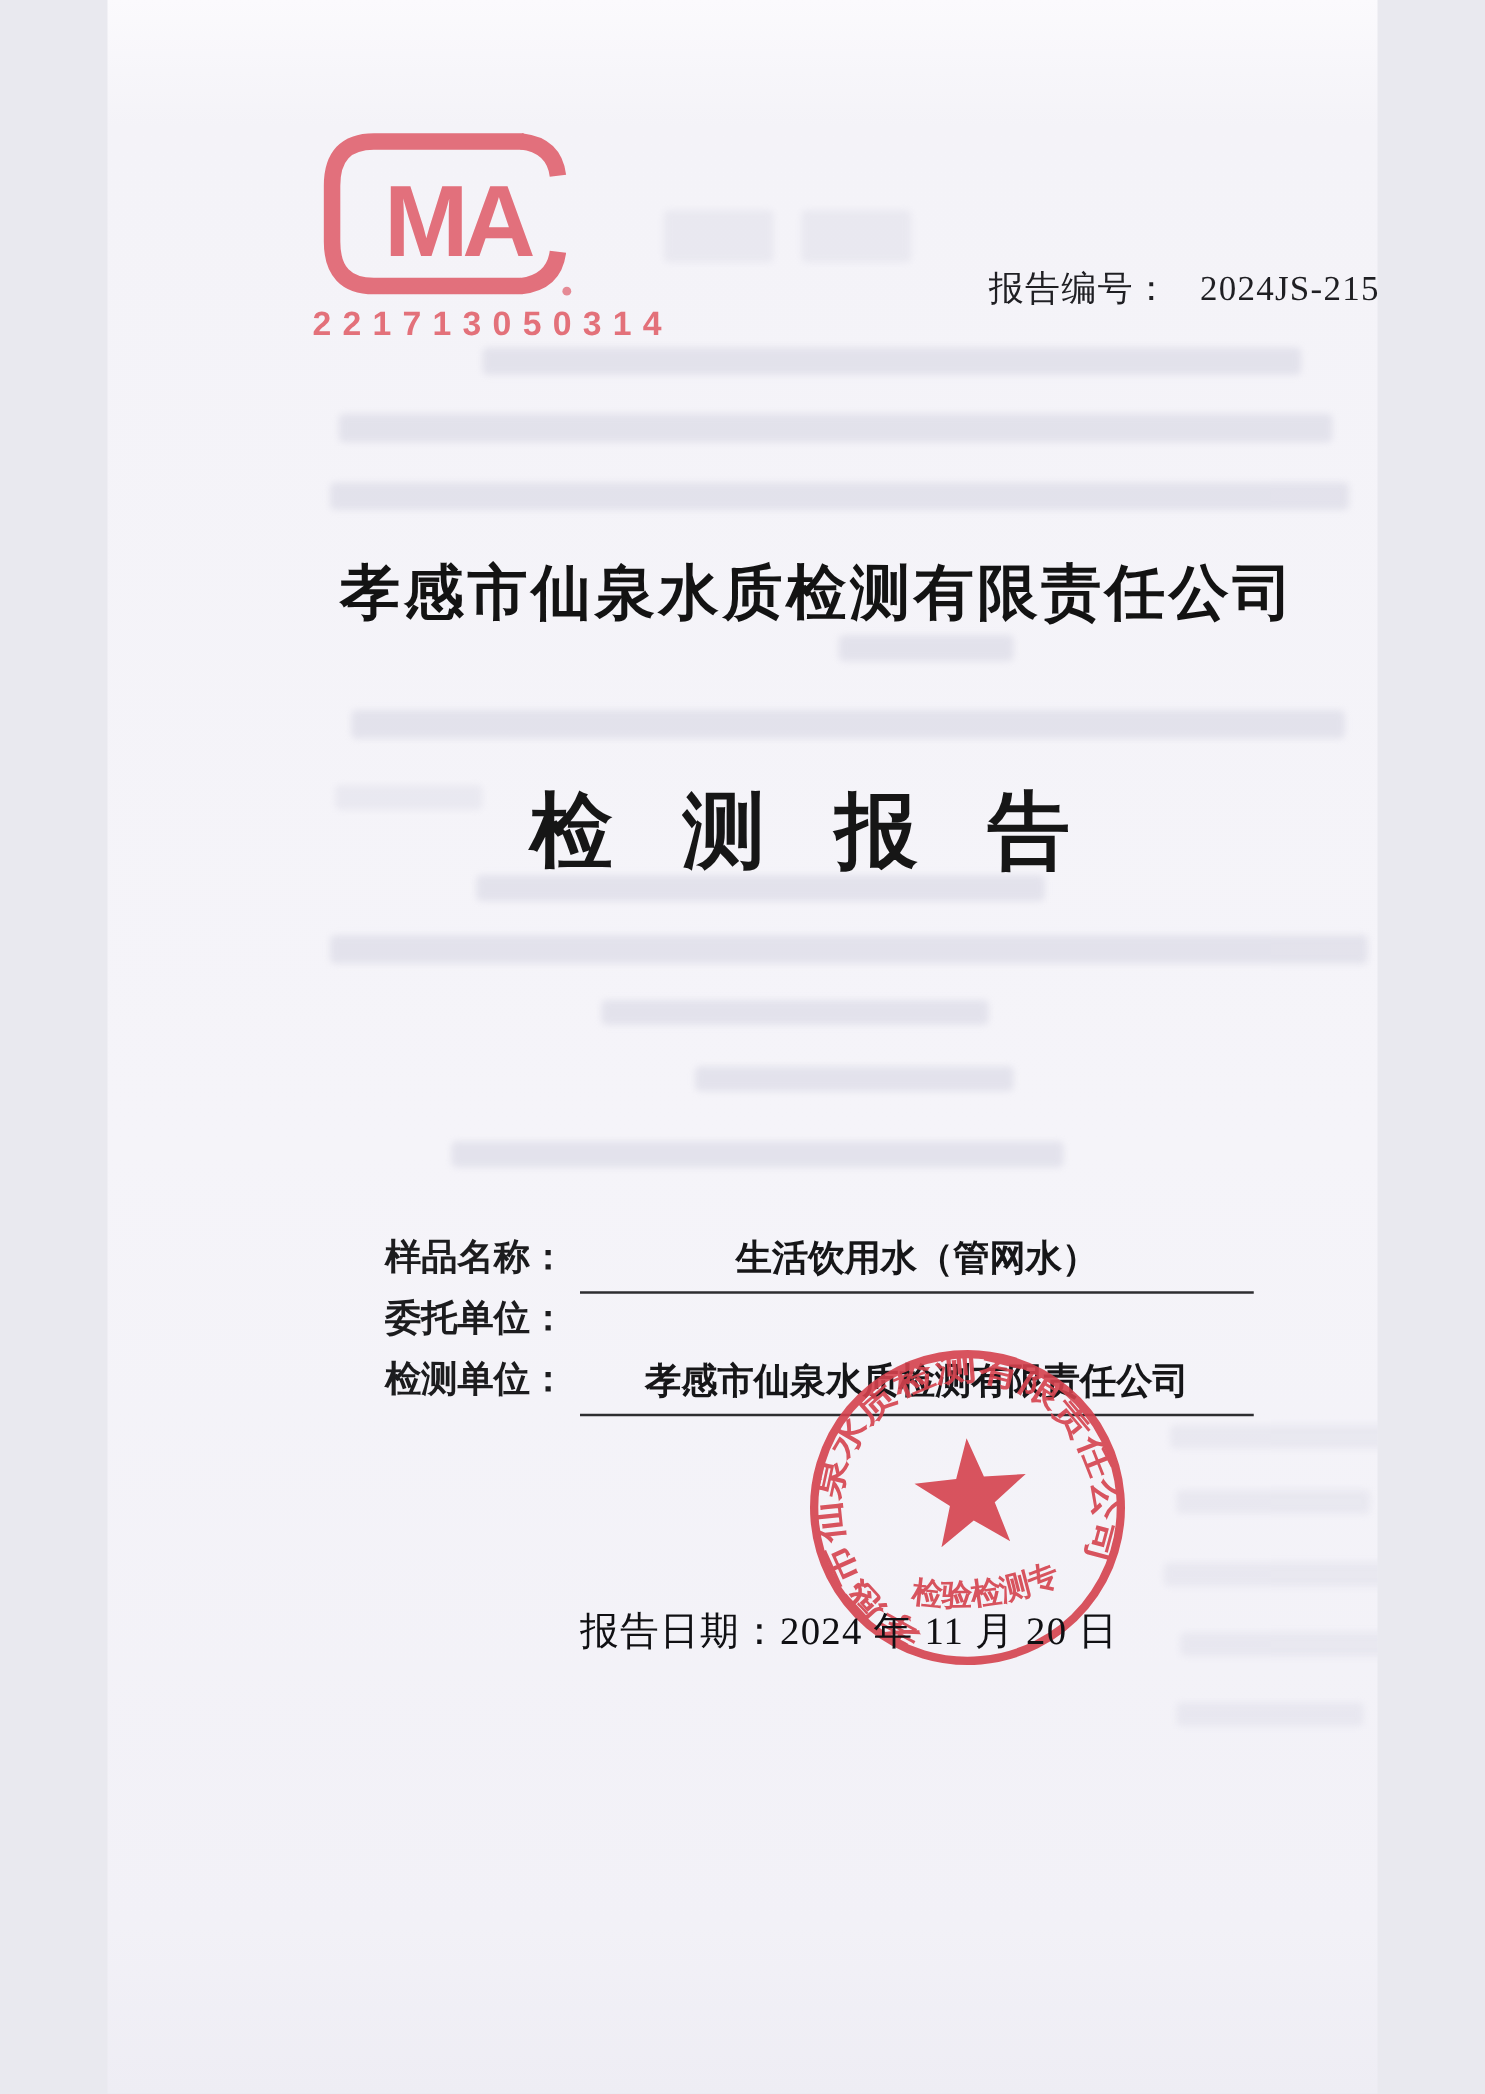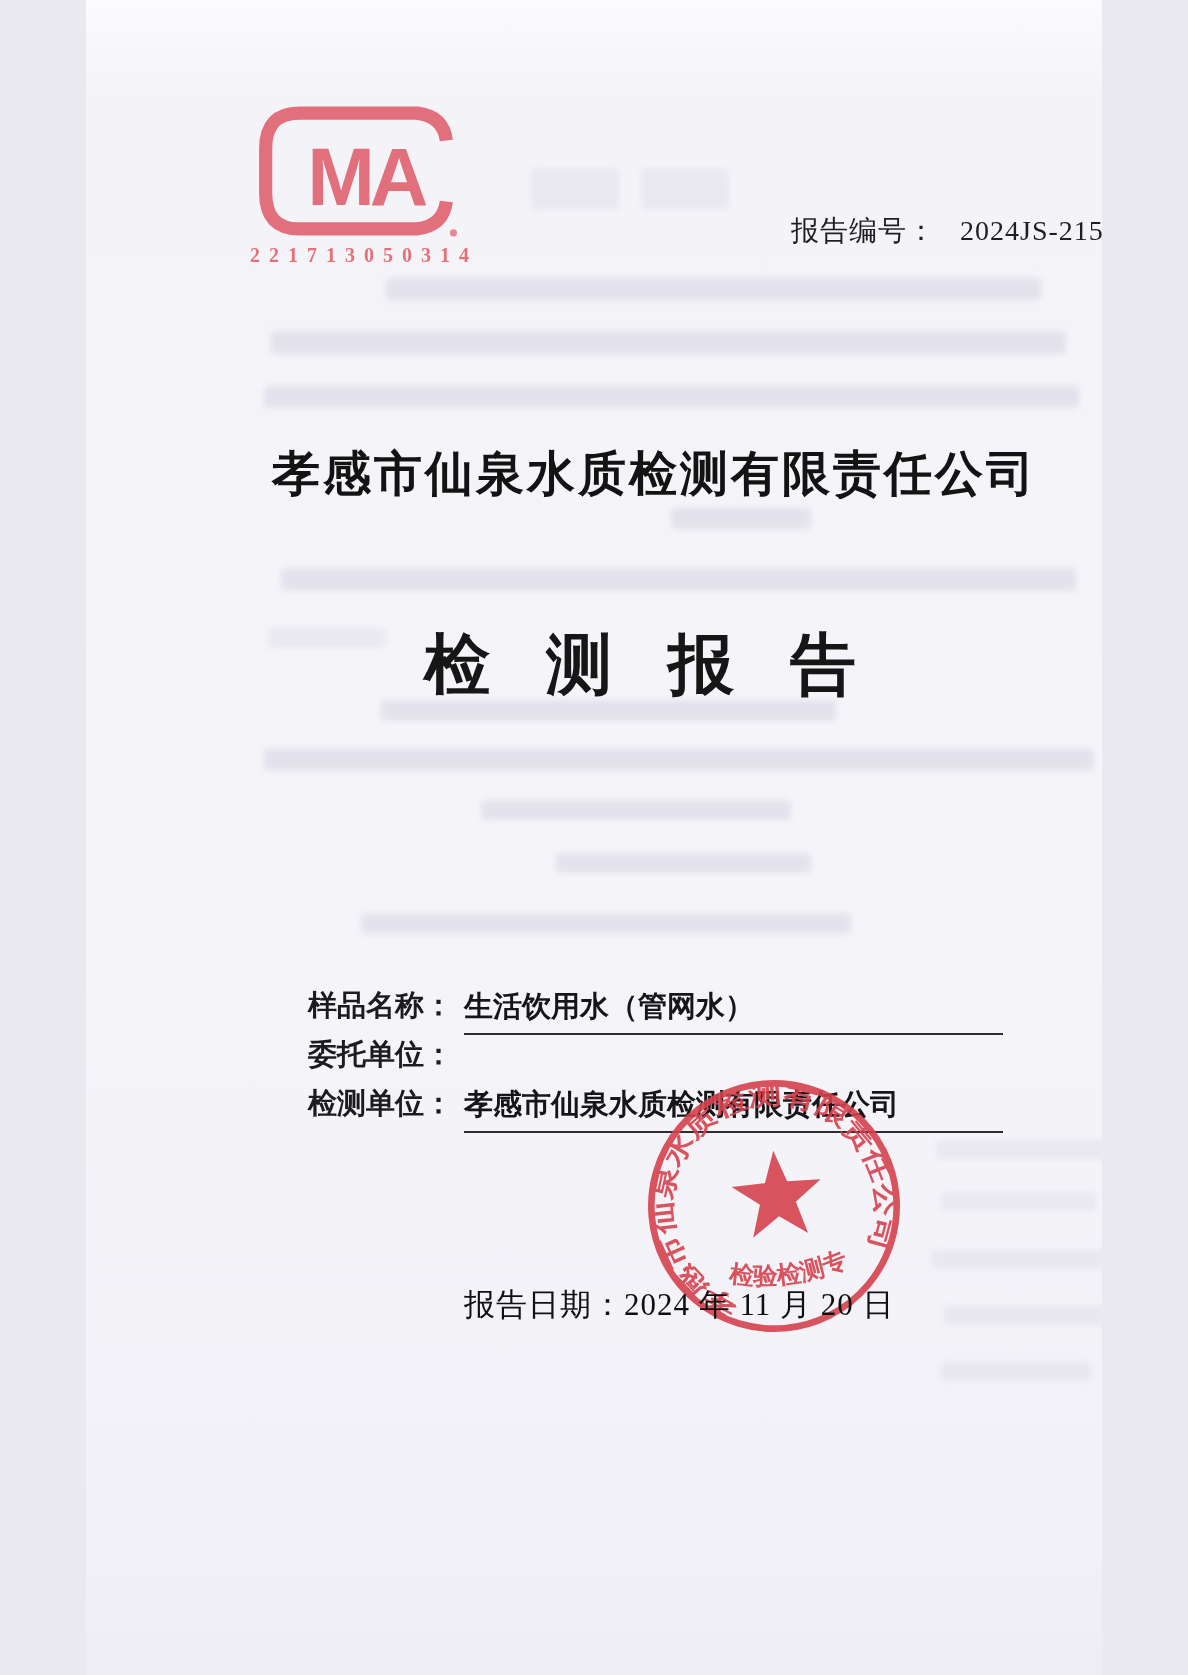--- a/index.html
+++ b/index.html
@@ -10,23 +10,23 @@
     background:linear-gradient(180deg,#fbfafd 0%,#f4f3f8 6%,#f5f4f9 55%,#f2f1f7 92%,#eeedf4 100%);
     overflow:hidden;
     font-family:"Liberation Sans",sans-serif;
     color:#1a1a1a;
   }
   
   .cma-wrap{position:absolute;left:168px;top:104px;width:210px;}
   .cma-logo{display:block;opacity:.88;}
   .cma-no{
     margin-top:6px;margin-left:-4px;
-    font-size:20px;font-weight:600;letter-spacing:9px;
+    font-size:27px;font-weight:600;letter-spacing:9px;
     color:#e26670;opacity:.92;
-    font-family:Liberation Serif, serif;
+    font-family:Liberation Sans, sans-serif;
   }
   
   .report-no{
     position:absolute;left:705px;top:212px;
     font-family:"Liberation Serif","DejaVu Serif",serif;
     font-size:28px;color:#1f1f23;letter-spacing:1px;white-space:nowrap;
   }
   .report-no .val{margin-left:24px;}
   
   .company-title{
@@ -44,21 +44,21 @@
   .fields{position:absolute;left:222px;top:986px;width:695px;}
   .field-row{display:flex;align-items:flex-end;margin-bottom:0;}
   .field-label{
     width:150px;flex:0 0 150px;
     font-size:29px;font-weight:700;color:#1c1c1e;
     padding-bottom:9px;white-space:nowrap;
   }
   .field-line{
     flex:1;margin-left:6px;
     border-bottom:2px solid #2d2d30;
-    padding-bottom:6px;
+    text-align:center;padding-bottom:6px;
     font-size:29px;font-weight:600;color:#161618;white-space:nowrap;
   }
   
   .report-date{
     position:absolute;left:378px;top:1284px;
     font-family:"Liberation Serif","DejaVu Serif",serif;
     font-size:31px;color:#101013;letter-spacing:1px;white-space:nowrap;
   }
   
   .seal{position:absolute;left:550px;top:1068px;width:276px;height:276px;opacity:.9;transform:rotate(-5deg);}

